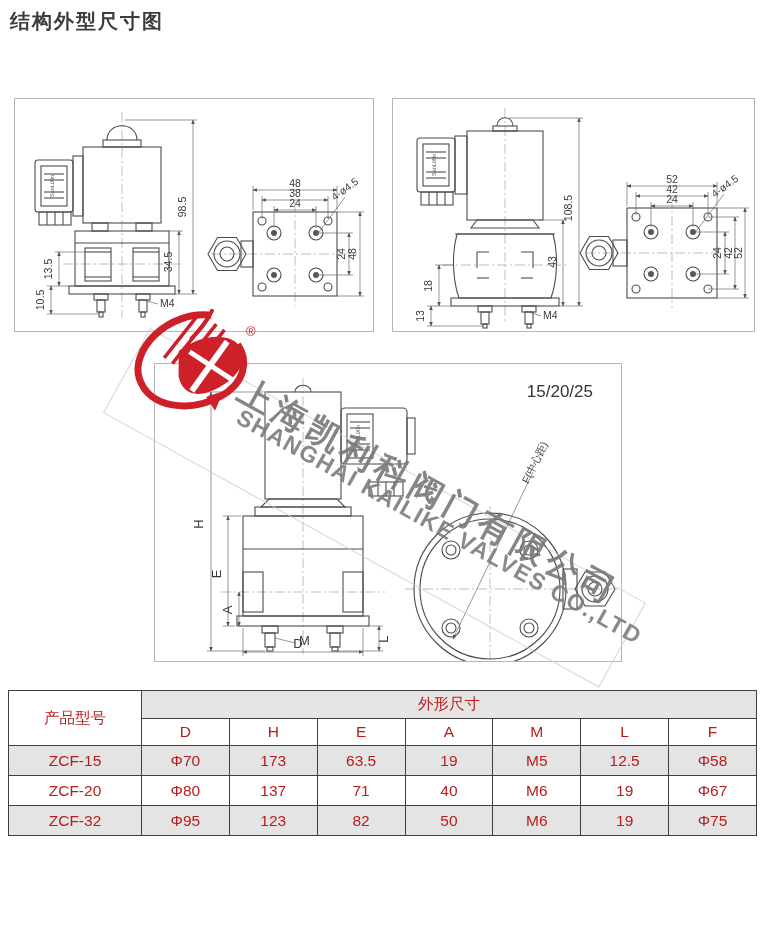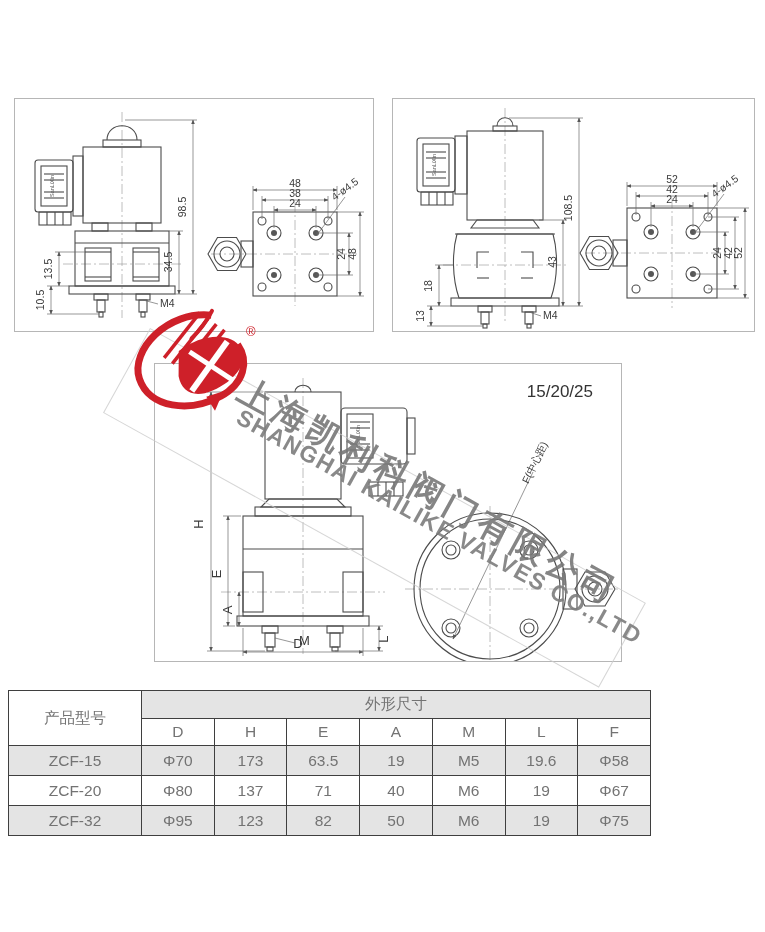--- a/index.html
+++ b/index.html
@@ -30,35 +30,36 @@
                opacity:.8; pointer-events:none; z-index:4; }
   .wm-cn { position:absolute; left:252px; top:368px; font-size:34px; font-weight:700;
            letter-spacing:5px; color:#787878; white-space:nowrap; opacity:.9;
            transform:rotate(29deg); transform-origin:0 0; z-index:5; }
   .wm-en { position:absolute; left:245px; top:404px; font-size:23px; font-weight:700;
            letter-spacing:1.5px; color:#7d7d7d; white-space:nowrap; opacity:.9;
            transform:rotate(29deg); transform-origin:0 0; z-index:5; }
   .logo { position:absolute; left:126px; top:308px; width:134px; height:120px; z-index:6; }
 
   
-  table.dims { position:absolute; left:8px; top:690px; width:643px;
+  table.dims { position:absolute; left:8px; top:690px; width:749px;
                border-collapse:collapse; table-layout:fixed; z-index:2;
-               font-size:15.5px; color:#737373; text-align:center; }
+               font-size:15.5px; color:#b91c1c; text-align:center; }
   table.dims td { border:1px solid #3f3f3f; padding:0; vertical-align:middle; }
   table.dims tr.h1 td { height:27px; }
   table.dims tr.h2 td { height:26px; }
   table.dims tr.r  td { height:29px;margin-top:31px; }
   td.gray { background:#e4e4e4; }
   td.white { background:#ffffff; }
 </style>
 </head>
 <body>
 
 <div class="canvas">
 
+  <div class="page-title">结构外型尺寸图</div>
 
   <div class="panel panel1">
     <svg class="draw" viewBox="0 0 358 230">
       <defs>
         <marker id="ar1" viewBox="0 0 10 10" refX="9" refY="5" markerWidth="7" markerHeight="7" orient="auto-start-reverse">
           <path d="M0,1L10,5L0,9z" fill="#555"></path>
         </marker>
       </defs>
       <g class="cl">
         <line x1="107" y1="12" x2="107" y2="218"></line>
@@ -404,21 +405,21 @@
       <td class="white">L</td>
       <td class="white">F</td>
     </tr>
     <tr class="r">
       <td class="gray">ZCF-15</td>
       <td class="gray">Φ70</td>
       <td class="gray">173</td>
       <td class="gray">63.5</td>
       <td class="gray">19</td>
       <td class="gray">M5</td>
-      <td class="gray">19.6</td>
+      <td class="gray">12.5</td>
       <td class="gray">Φ58</td>
     </tr>
     <tr class="r">
       <td class="white">ZCF-20</td>
       <td class="white">Φ80</td>
       <td class="white">137</td>
       <td class="white">71</td>
       <td class="white">40</td>
       <td class="white">M6</td>
       <td class="white">19</td>

